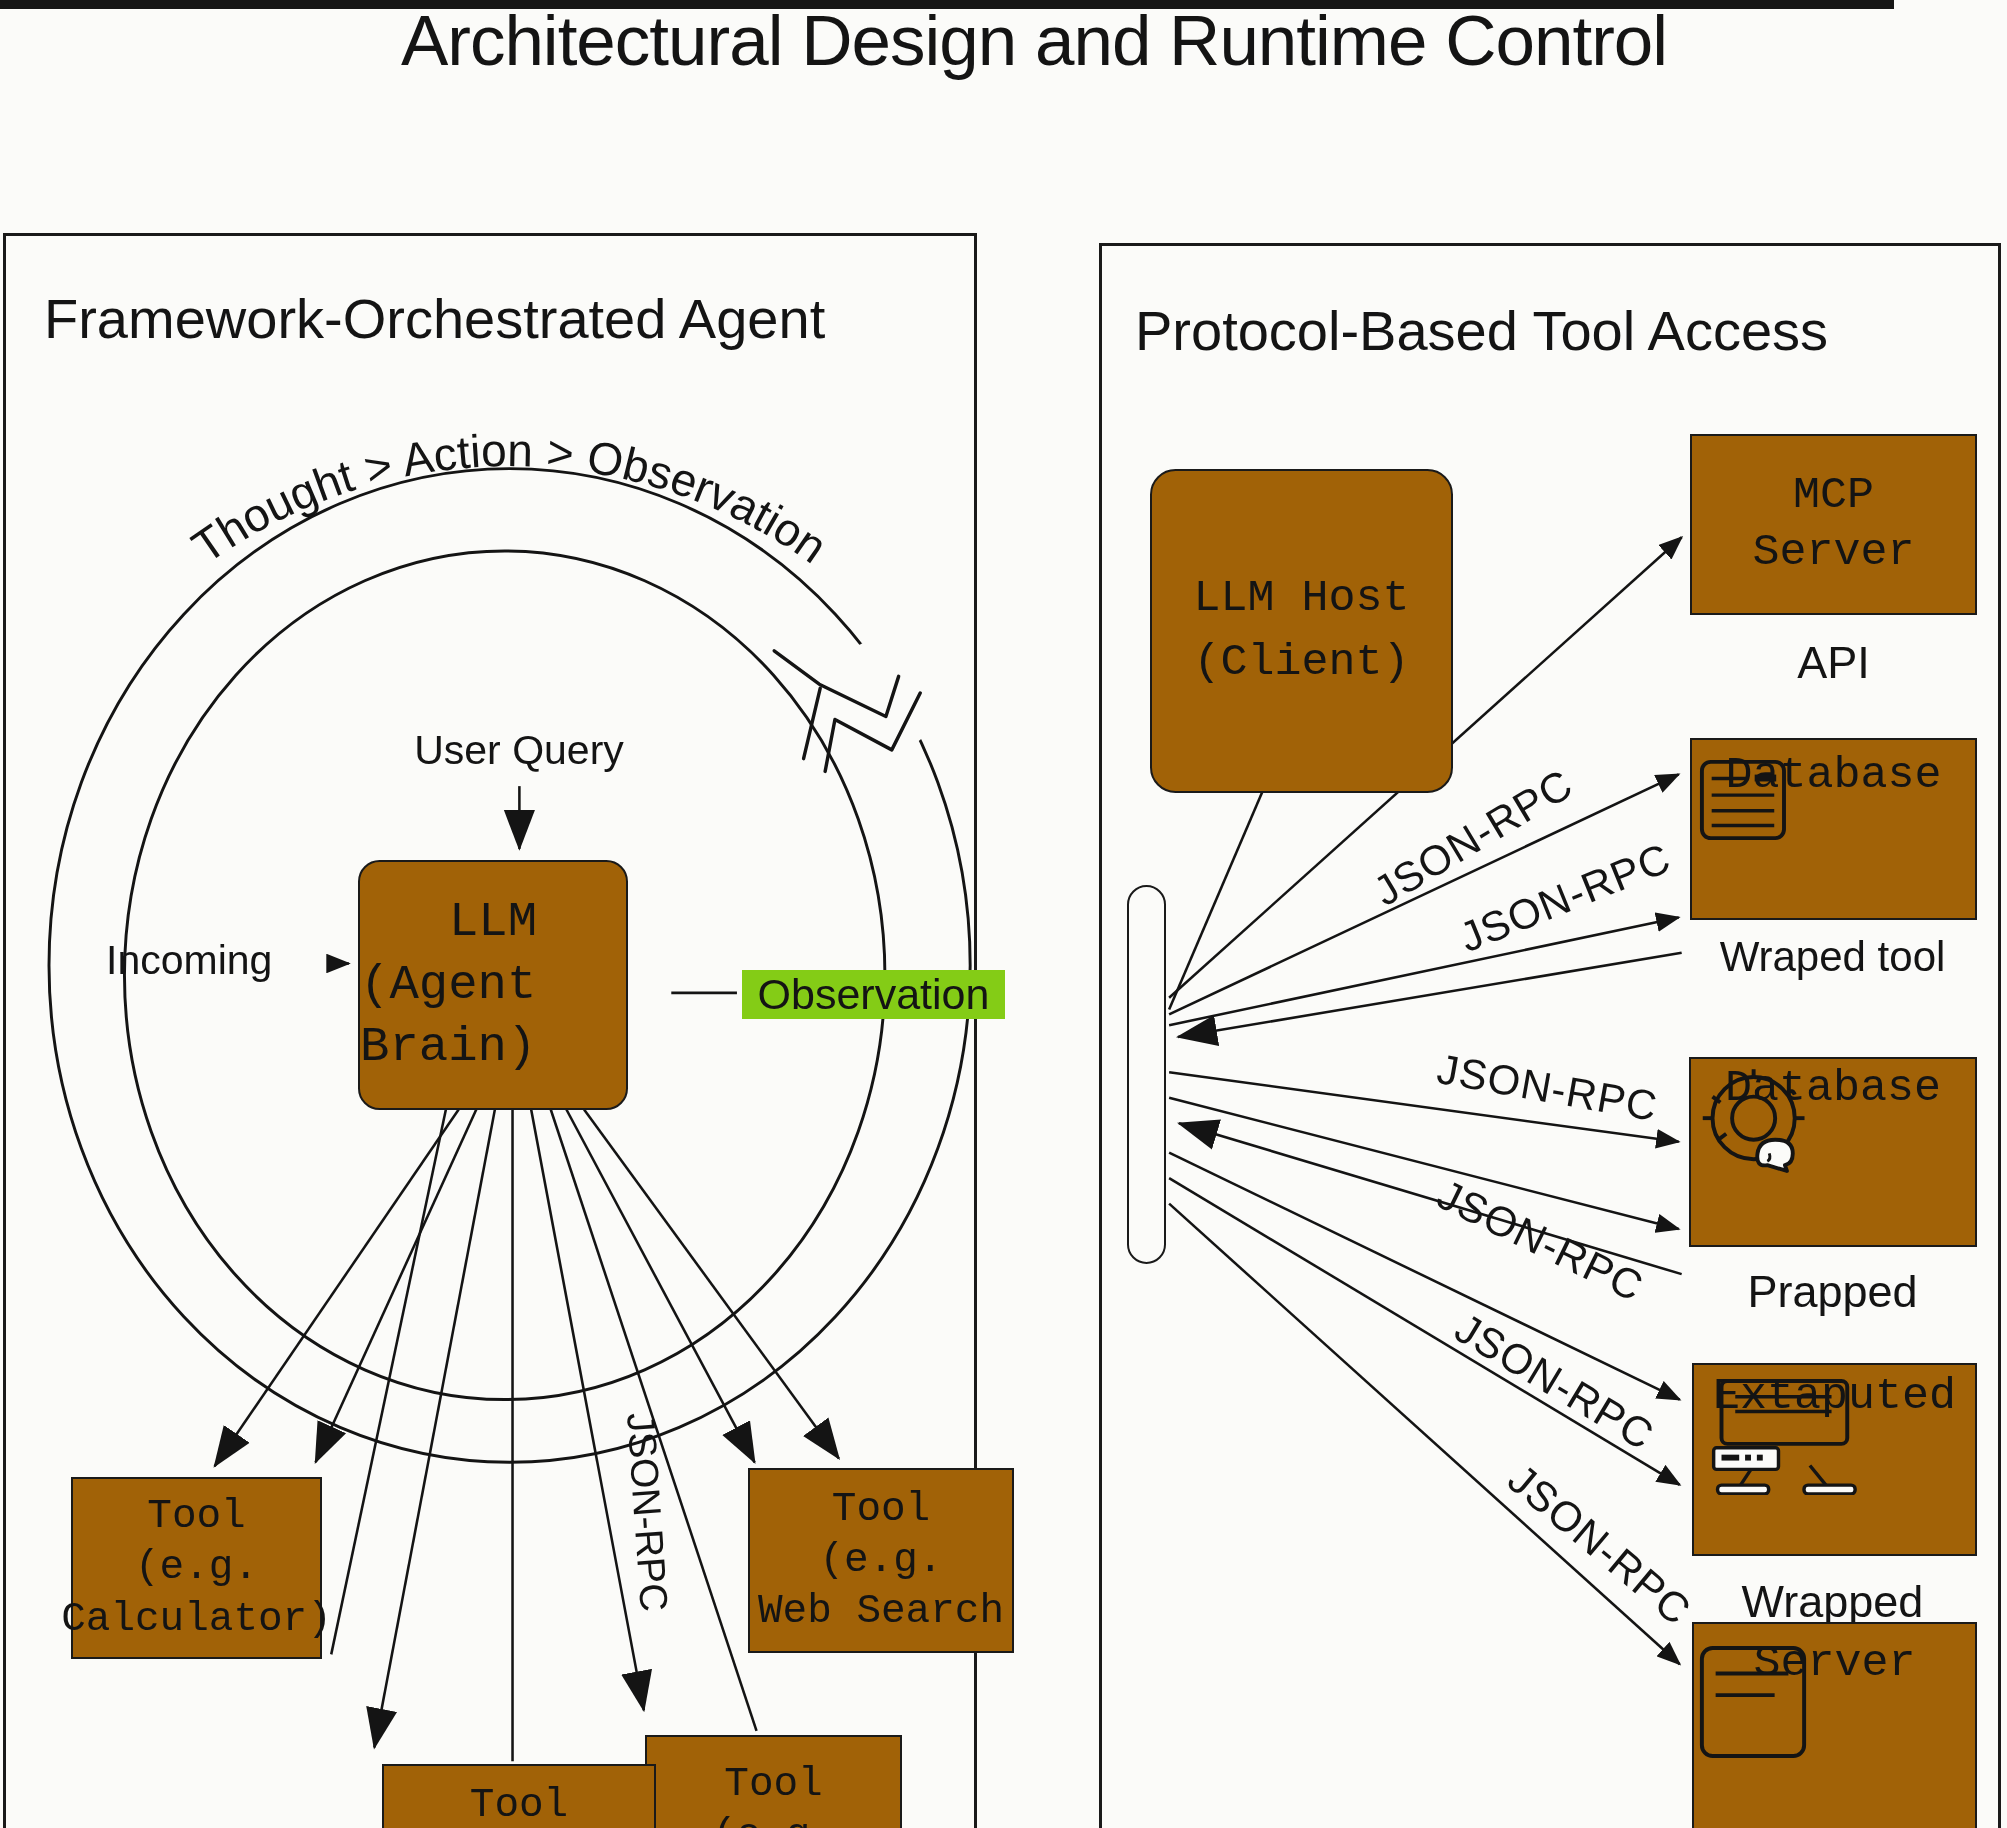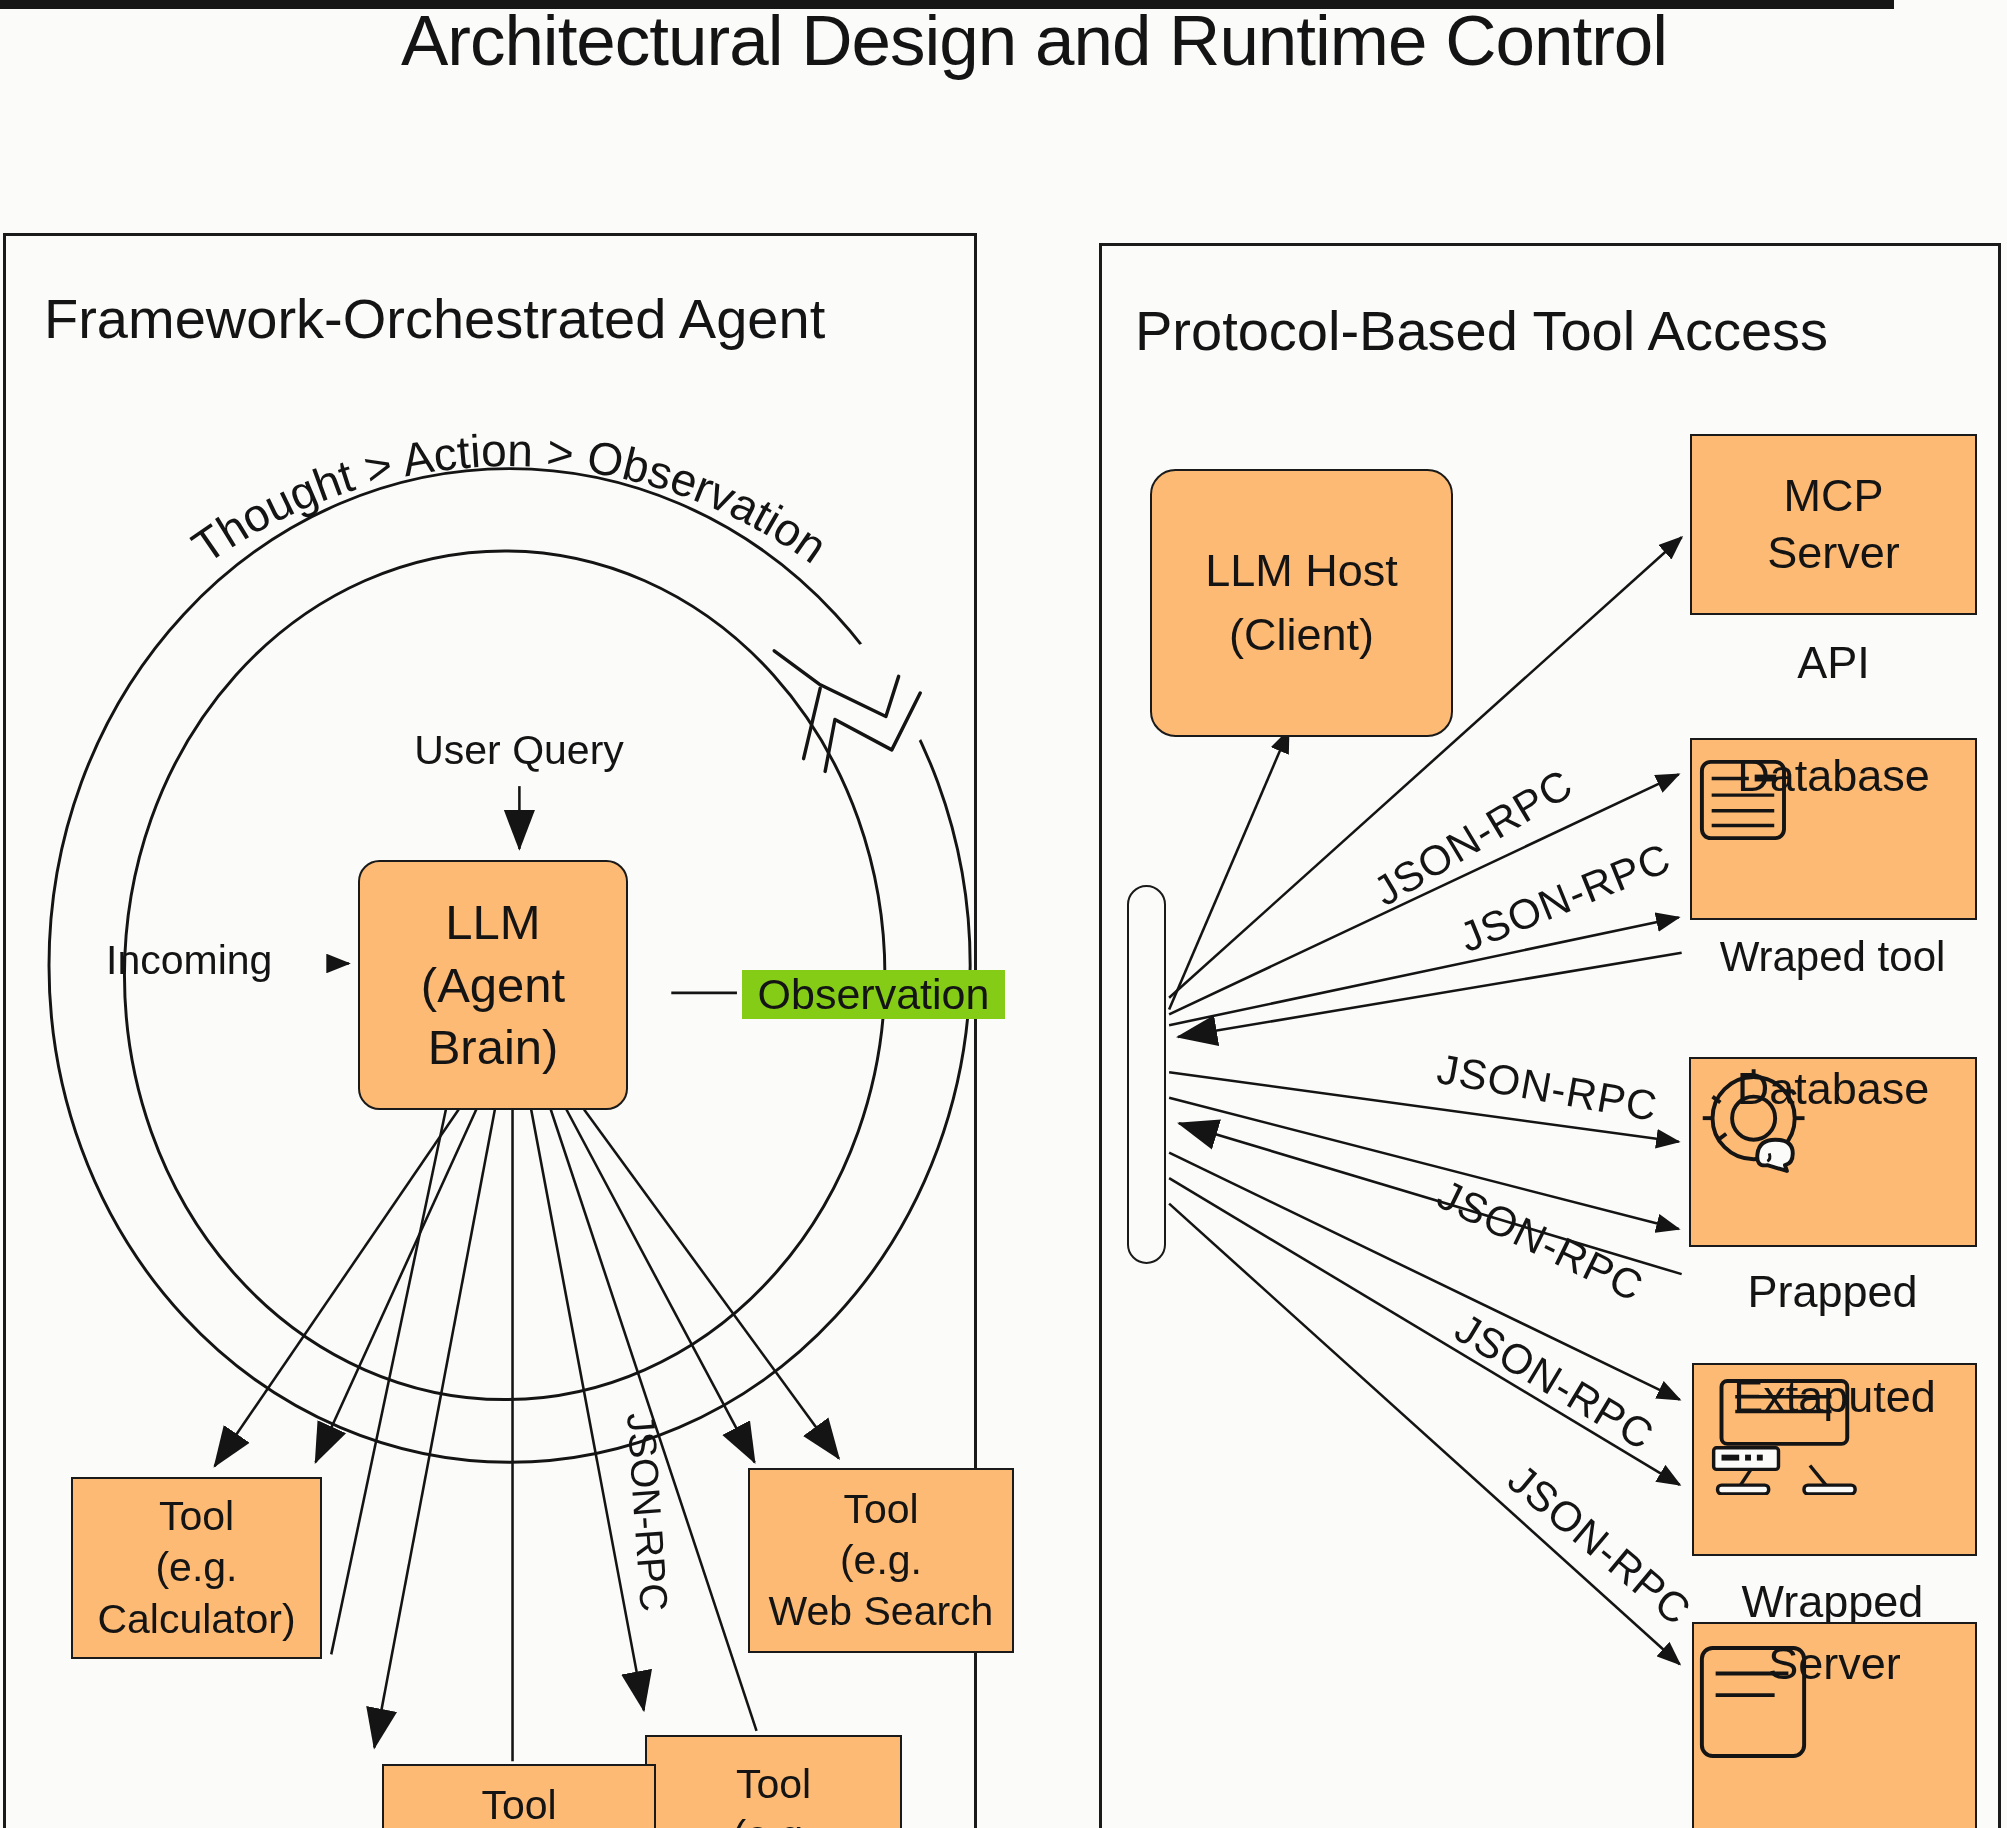--- a/index.html
+++ b/index.html
@@ -6,23 +6,23 @@
   body{
     width:2007px;height:1829px;position:relative;overflow:hidden;
     background:#fbfbf9;color:#141414;
     font-family:"Liberation Sans", sans-serif;
   }
   .abs{position:absolute;}
   .txt{position:absolute;white-space:nowrap;color:#141414;}
   .center{text-align:center;}
   .panel{position:absolute;border:3.9px solid #1a1a1a;background:transparent;}
   .box{
-    position:absolute;border:2.9px solid #1a1a1a;background:#fdba74;
+    position:absolute;border:2.9px solid #1a1a1a;background:#a16207;
     display:flex;flex-direction:column;align-items:center;justify-content:center;
-    text-align:center;line-height:1.25;z-index:4;
+    line-height:1.25;z-index:4;font-family:Liberation Mono, monospace;
   }
   .rpc{
     position:absolute;font-size:42px;z-index:3;letter-spacing:1px;
   }
   svg{position:absolute;left:0;top:0;z-index:2;}
   #diagram-svg{z-index:2;}
   .icon-wrap{display:block;margin:0 auto;}
   .z5{z-index:5;}
 </style>
 </head>
@@ -121,21 +121,21 @@
 
 <div class="box" style="left:645px;top:1735px;width:257px;height:167px;box-sizing:border-box;font-size:41px;justify-content:flex-start;padding-top:21.6px;">
   <div>Tool</div>
   <div>(e.g.</div>
 </div>
 
 <div class="box" style="left:382px;top:1764px;width:274px;height:137px;box-sizing:border-box;font-size:41px;justify-content:flex-start;padding-top:13.7px;">
   <div>Tool</div>
 </div>
 
-<div class="box" style="left:1150px;top:469px;width:303px;height:268px;border-radius:25.5px;box-sizing:border-box;font-size:45px;">
+<div class="box" style="left:1150px;top:469px;width:303px;height:324px;border-radius:25.5px;box-sizing:border-box;font-size:45px;">
   <div>LLM Host</div>
   <div style="margin-top:7.8px;">(Client)</div>
 </div>
 
 <div style="position:absolute;left:1127px;top:885px;width:39px;height:379px;border:2.9px solid #1a1a1a;border-radius:19.6px;background:#fbfbf9;box-sizing:border-box;z-index:4;"></div>
 
 <div class="box" style="left:1690px;top:434px;width:287px;height:181px;box-sizing:border-box;font-size:45px;">
   <div>MCP</div>
   <div>Server</div>
 </div>

